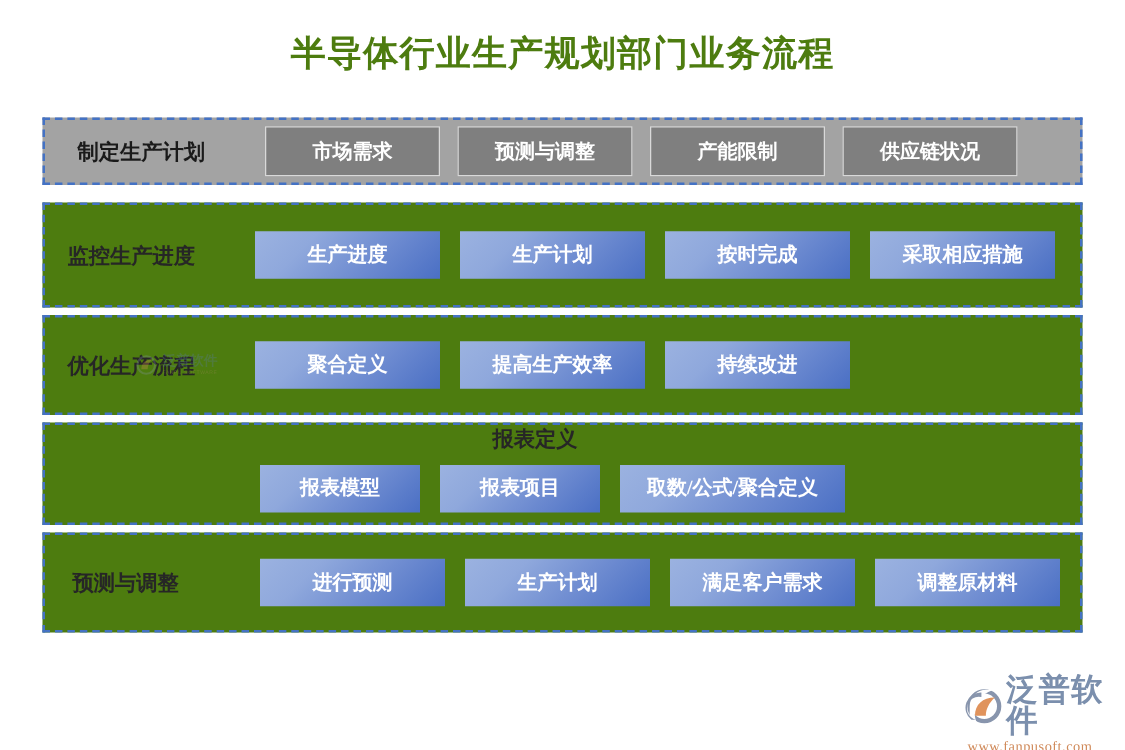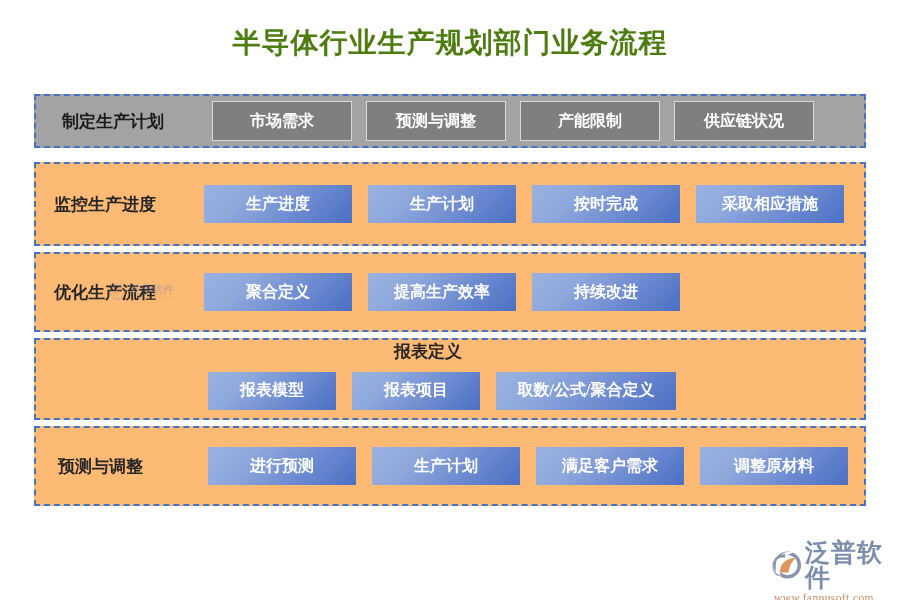--- a/index.html
+++ b/index.html
@@ -17,21 +17,21 @@
     text-align:center;
     font-size:28px; font-weight:bold; letter-spacing:1px;
     color:#4d7c0f;
     font-family:"Liberation Serif","DejaVu Serif",serif;
   }
 
   
   .row {
     position:absolute;
     border:2px dashed #4472c4;
-    background:#fdba74;
+    background:#4d7c0f;
     display:flex; align-items:center;
   }
   .row.gray { background:#a3a3a3; }
 
   .row-label {
     color:#262626;
     font-weight:bold;
     font-size:17px;
     font-family:"Liberation Serif","DejaVu Serif",serif;
     white-space:nowrap;

